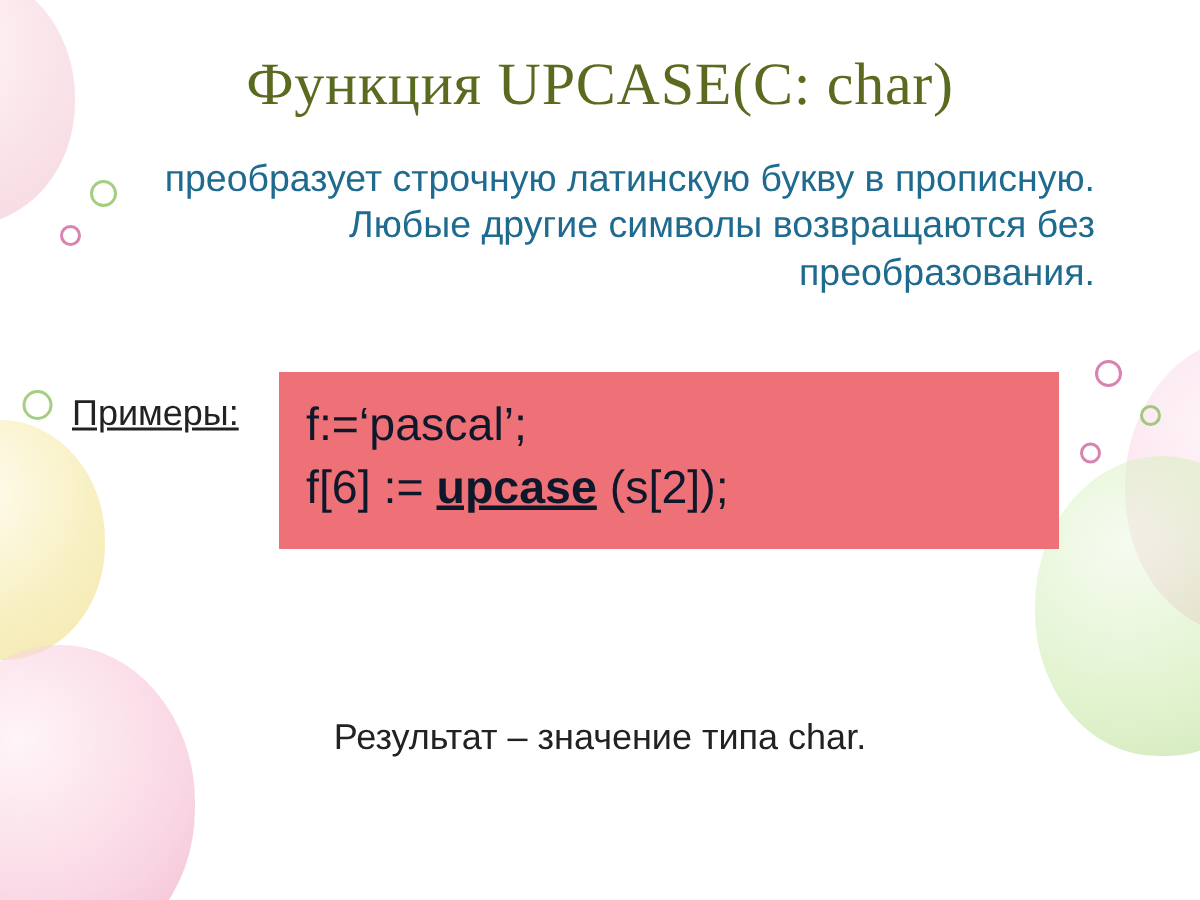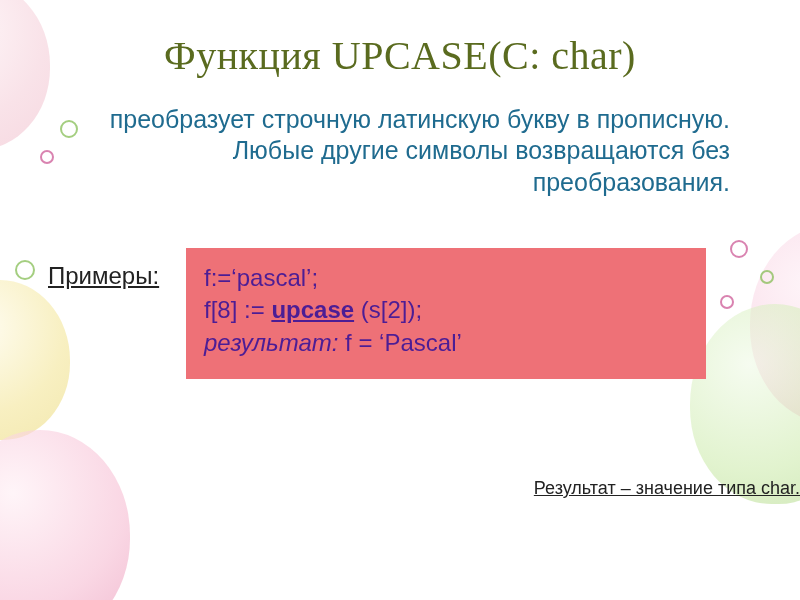--- a/index.html
+++ b/index.html
@@ -98,37 +98,36 @@
     color: #222;
     text-decoration: underline;
   }
   .code-box {
     position: absolute;
     left: 186px;
     top: 248px;
     width: 520px;
     padding: 14px 18px 20px 18px;
     background: #ee7177;
-    color: #4c1d95;
-    font-size: 24px;
+    color: #0f172a;
+    font-size: 31px;
     font-family: Verdana, Geneva, sans-serif;
     line-height: 1.35;
     box-sizing: border-box;
   }
   .code-box .l1 {}
   .code-box .bold { font-weight: 700; text-decoration: underline; }
   .code-box .ital { font-style: italic; }
   .footer-note {
     position: absolute;
     left: 0; right: 0;
     top: 478px;
-    text-align: right;
-    font-size: 18px;
+    text-align: center;
+    font-size: 24px;
     color: #222;
-    text-decoration: underline;
   }
 </style>
 </head>
 <body>
 
 <div class="slide">
 
   <div class="balloon b1"></div>
   <div class="balloon b2"></div>
   <div class="balloon b5"></div>
@@ -143,22 +142,19 @@
 
   <div class="title">Функция UPCASE(C: char)</div>
 
   <div class="desc">преобразует строчную латинскую букву в прописную. Любые другие символы возвращаются без преобразования.</div>
 
   <div class="examples-label">Примеры:</div>
 
   <div class="code-box">
     <div class="l1">f:=‘pascal’;</div>
     <div class="l1">
-      <span>f[8] := </span><span class="bold">upcase</span><span> (s[2]);</span>
-    </div>
-    <div class="l1">
-      <span class="ital">результат:</span><span> f = ‘Pascal’</span>
+      <span>f[6] := </span><span class="bold">upcase</span><span> (s[2]);</span>
     </div>
   </div>
 
   <div class="footer-note">Результат – значение типа char.</div>
 
 </div>
 
 </body></html>

